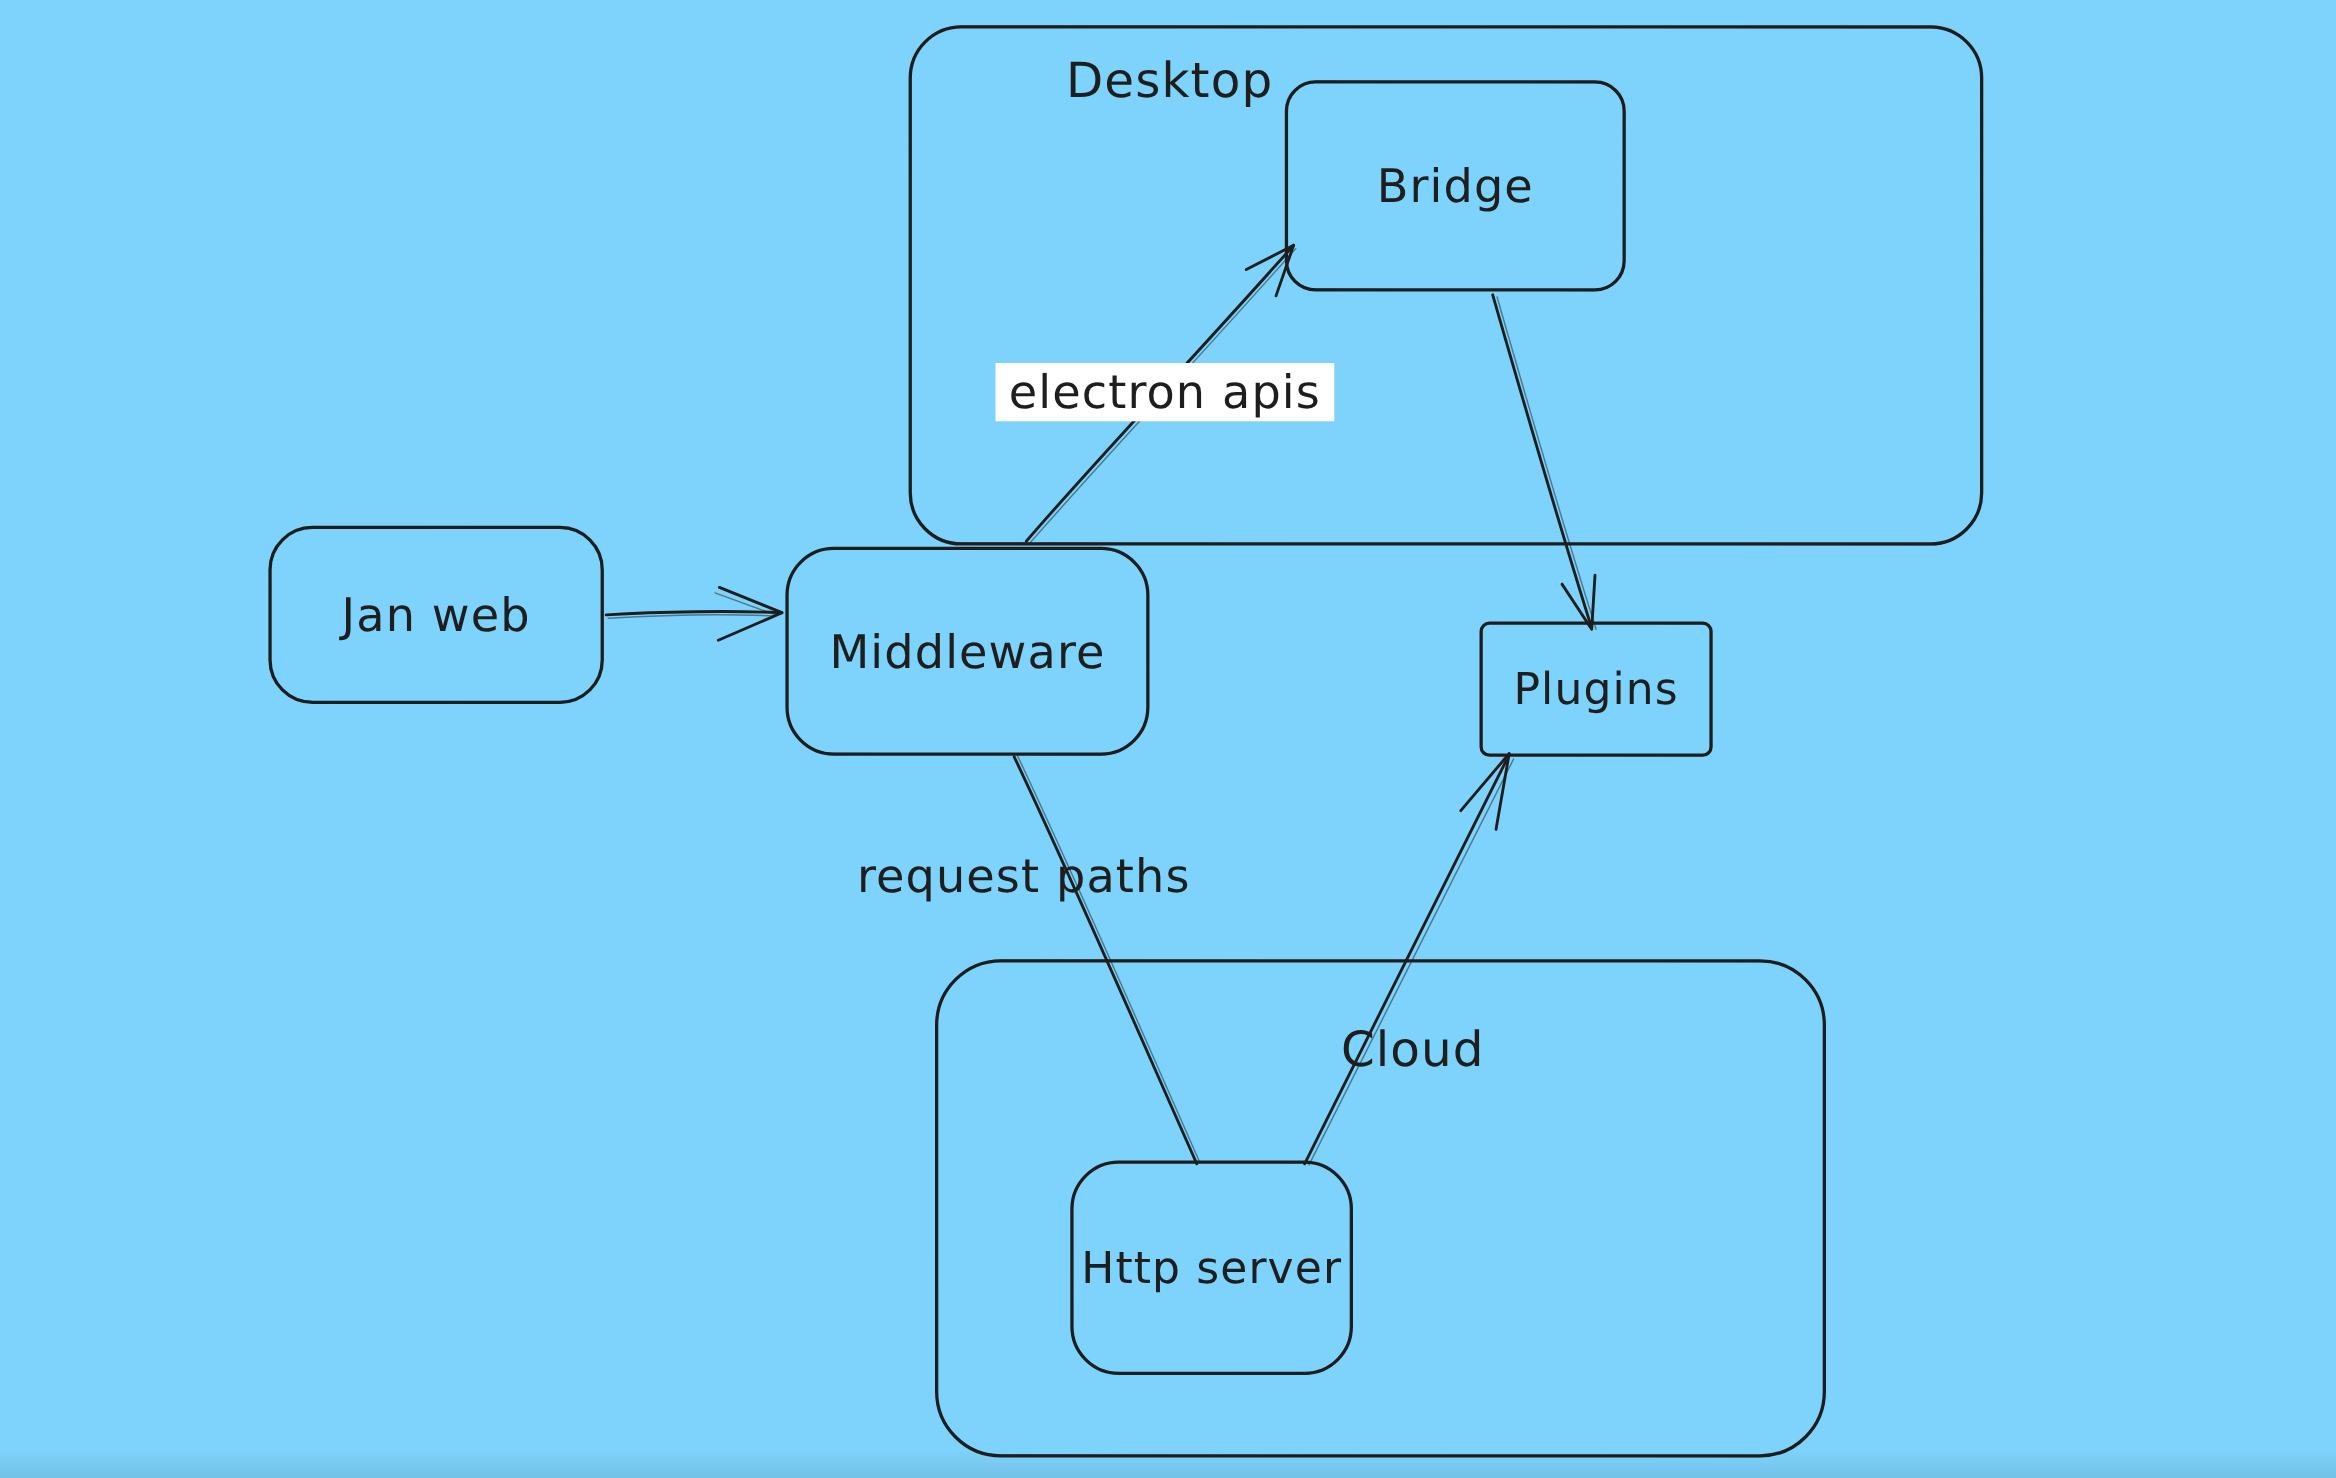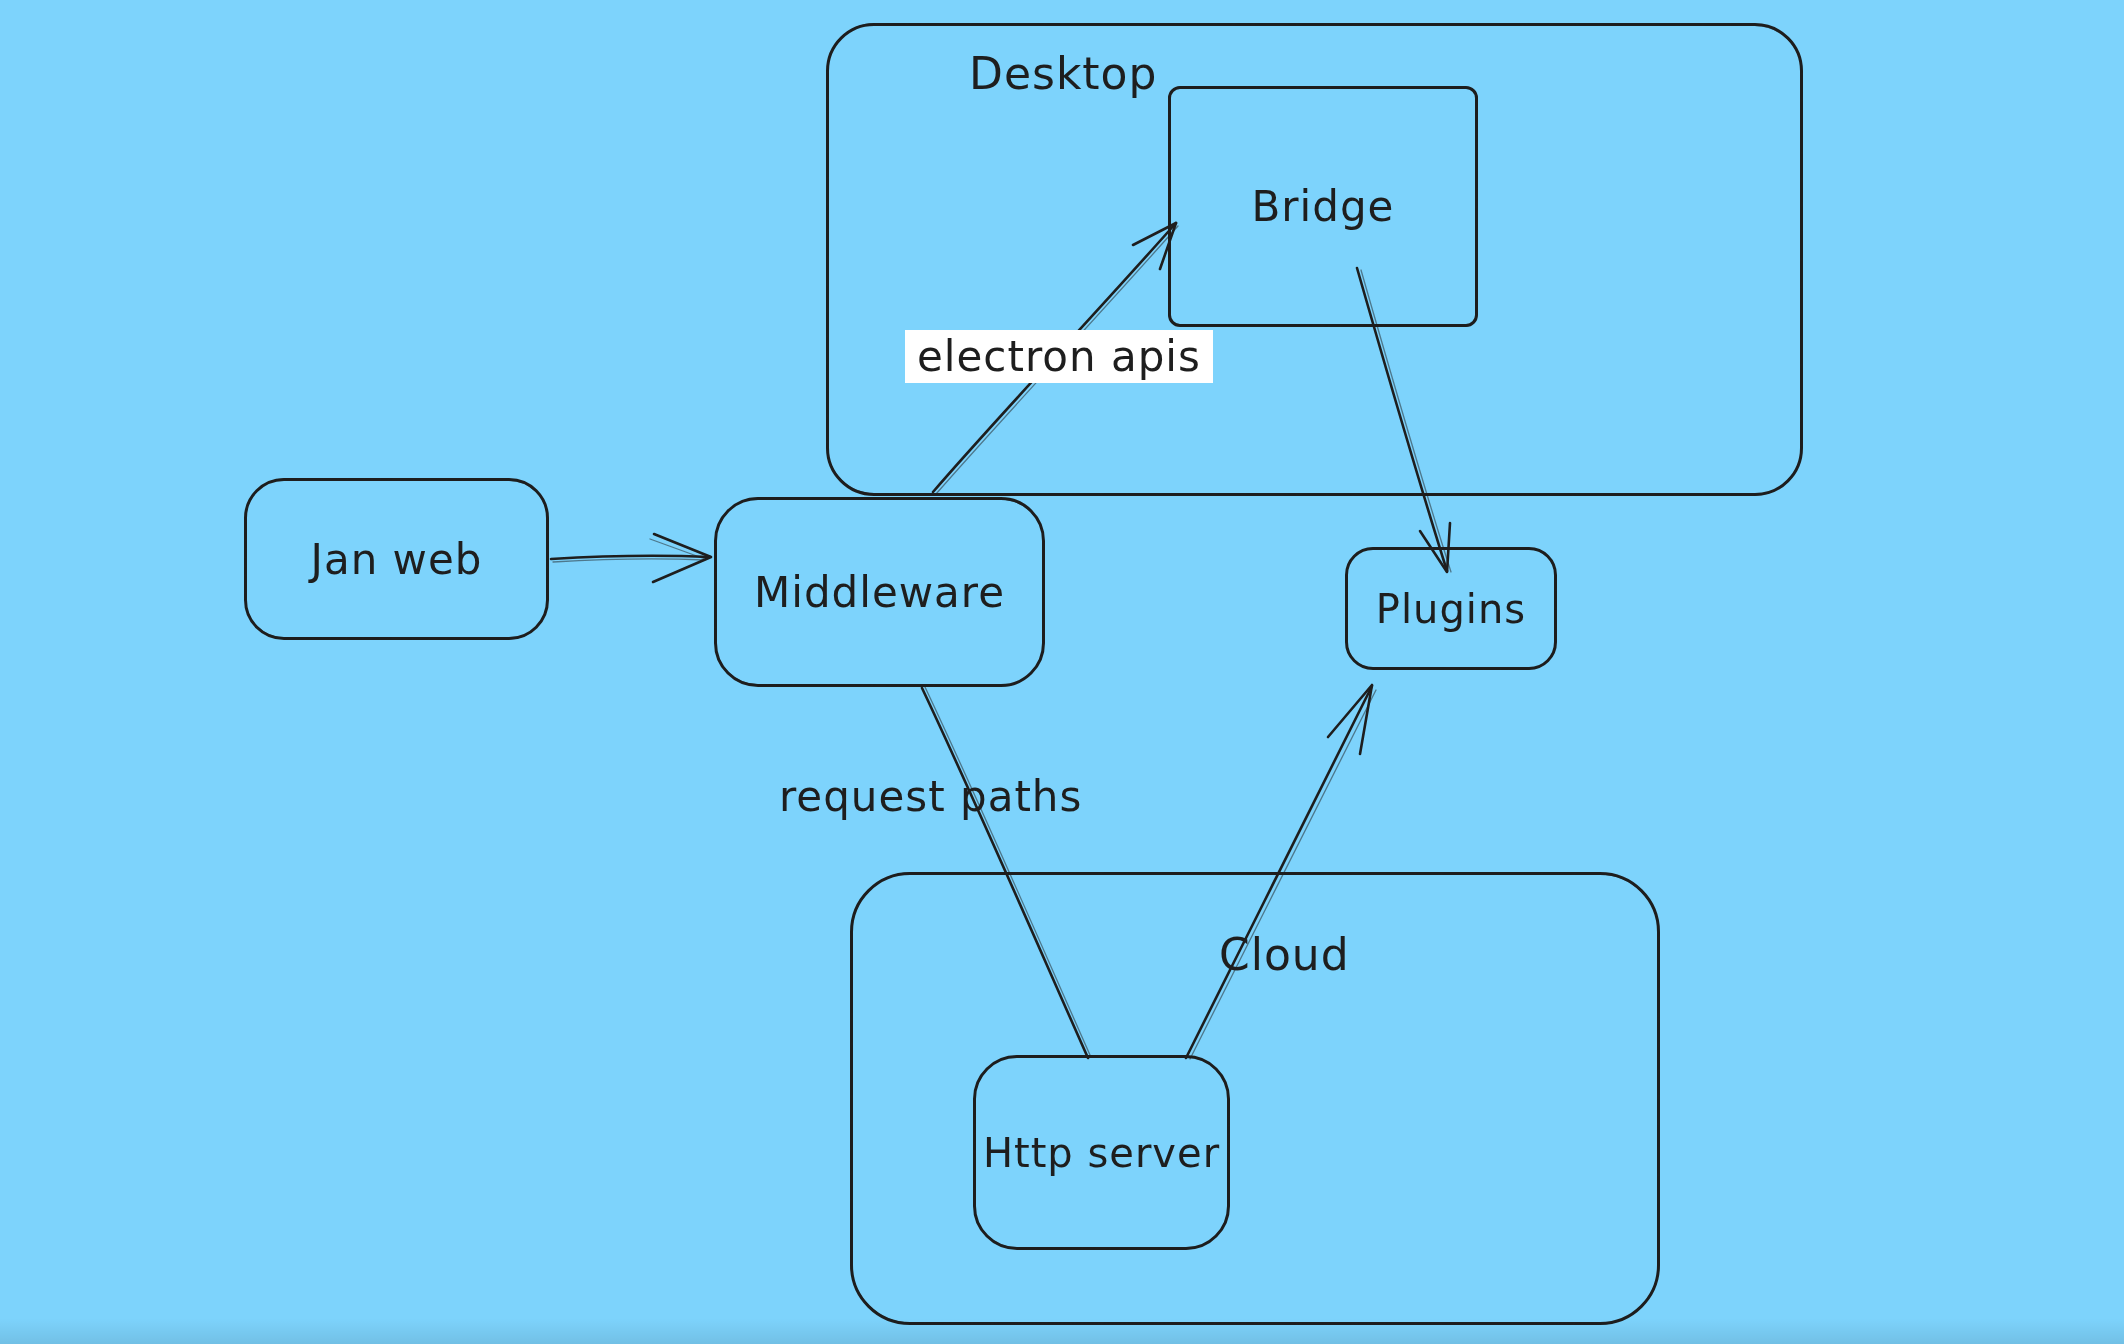--- a/index.html
+++ b/index.html
@@ -27,24 +27,24 @@
     border-radius:inherit;
     transform:rotate(.35deg);
     pointer-events:none;
   }
   .container-node::before{transform:rotate(.12deg);}
   .node-label{
     font-size:42px;font-weight:500;letter-spacing:1px;
     white-space:nowrap;
   }
   #desktop{left:826px;top:23px;width:977px;height:473px;border-radius:48px;}
-  #bridge{left:1168px;top:86px;width:310px;height:241px;border-radius:12px;}
+  #bridge{left:1168px;top:73px;width:310px;height:192px;border-radius:28px;}
   #jan-web{left:244px;top:478px;width:305px;height:162px;border-radius:40px;text-align:center;}
   #middleware{left:714px;top:497px;width:331px;height:190px;border-radius:44px;text-align:right;}
-  #plugins{left:1345px;top:547px;width:212px;height:123px;border-radius:28px;}
+  #plugins{left:1345px;top:565px;width:212px;height:123px;border-radius:9px;}
   #cloud{left:850px;top:872px;width:810px;height:453px;border-radius:60px;}
   #http-server{left:973px;top:1055px;width:257px;height:195px;border-radius:44px;}
   #plugins .node-label,#http-server .node-label{font-size:40px;}
 
   .container-title{
     position:absolute;
     font-size:44px;font-weight:500;letter-spacing:1px;
     white-space:nowrap;
   }
   #desktop-title{left:140px;top:22px;}

